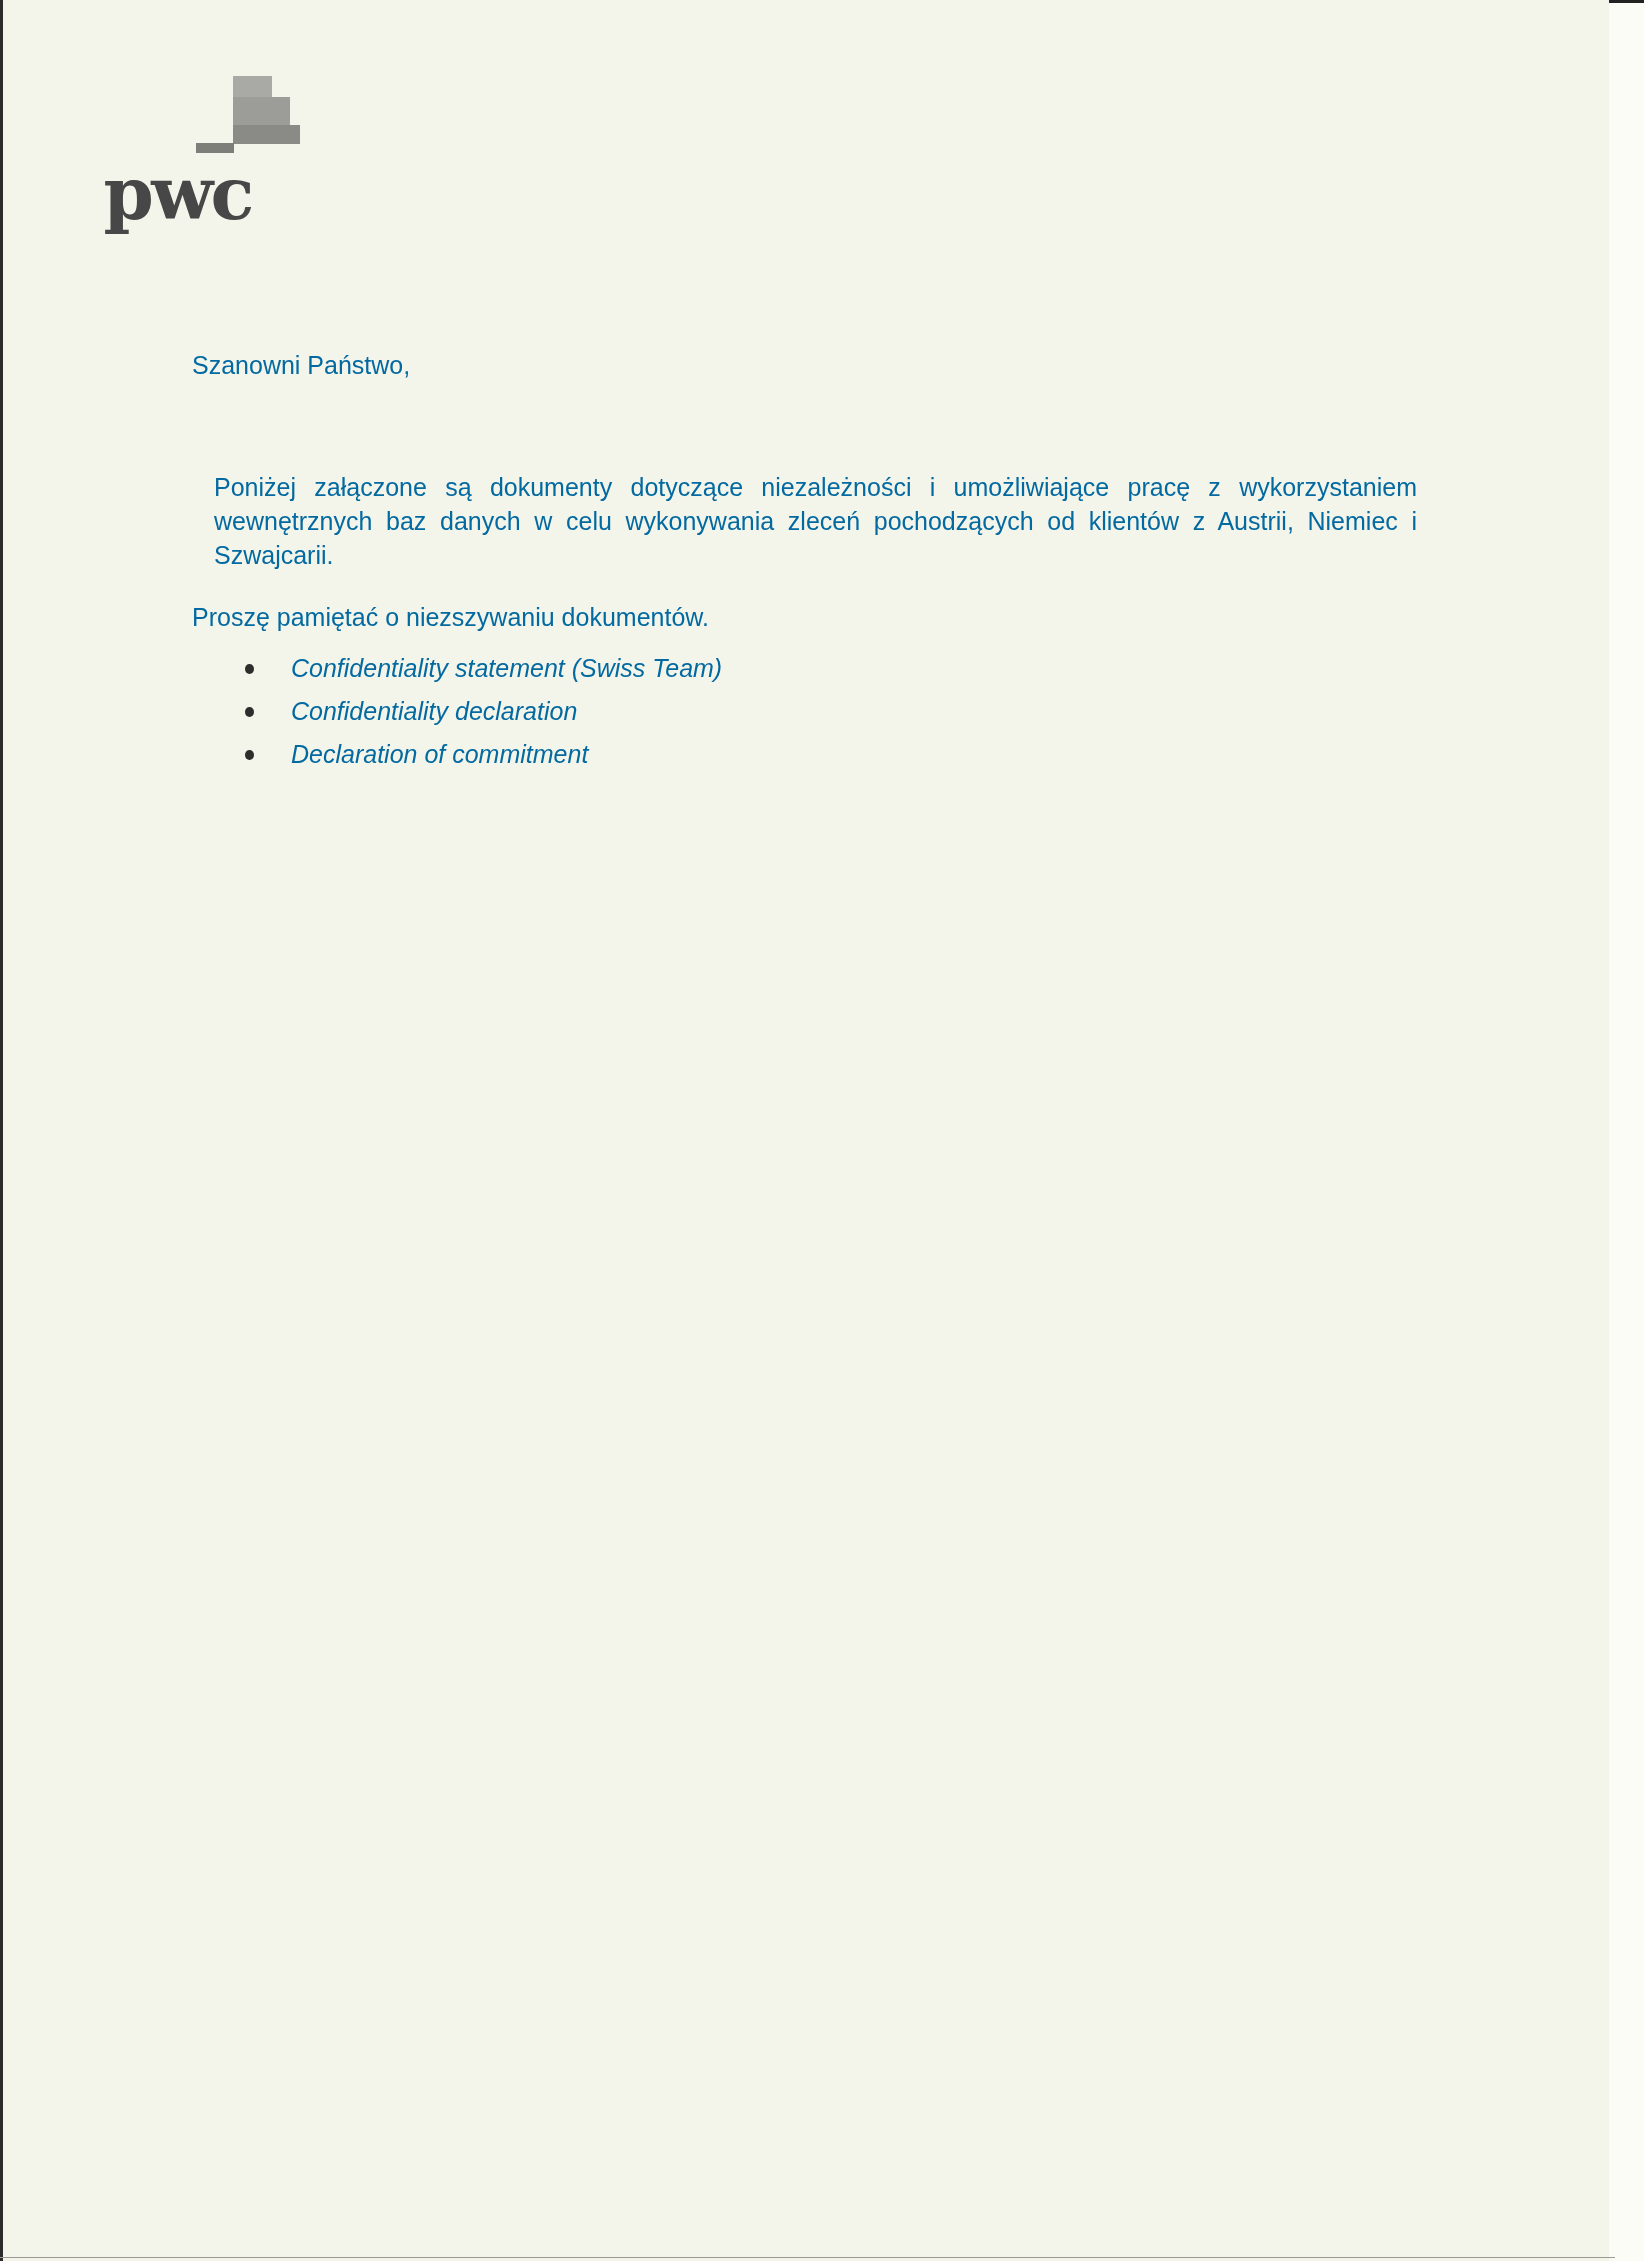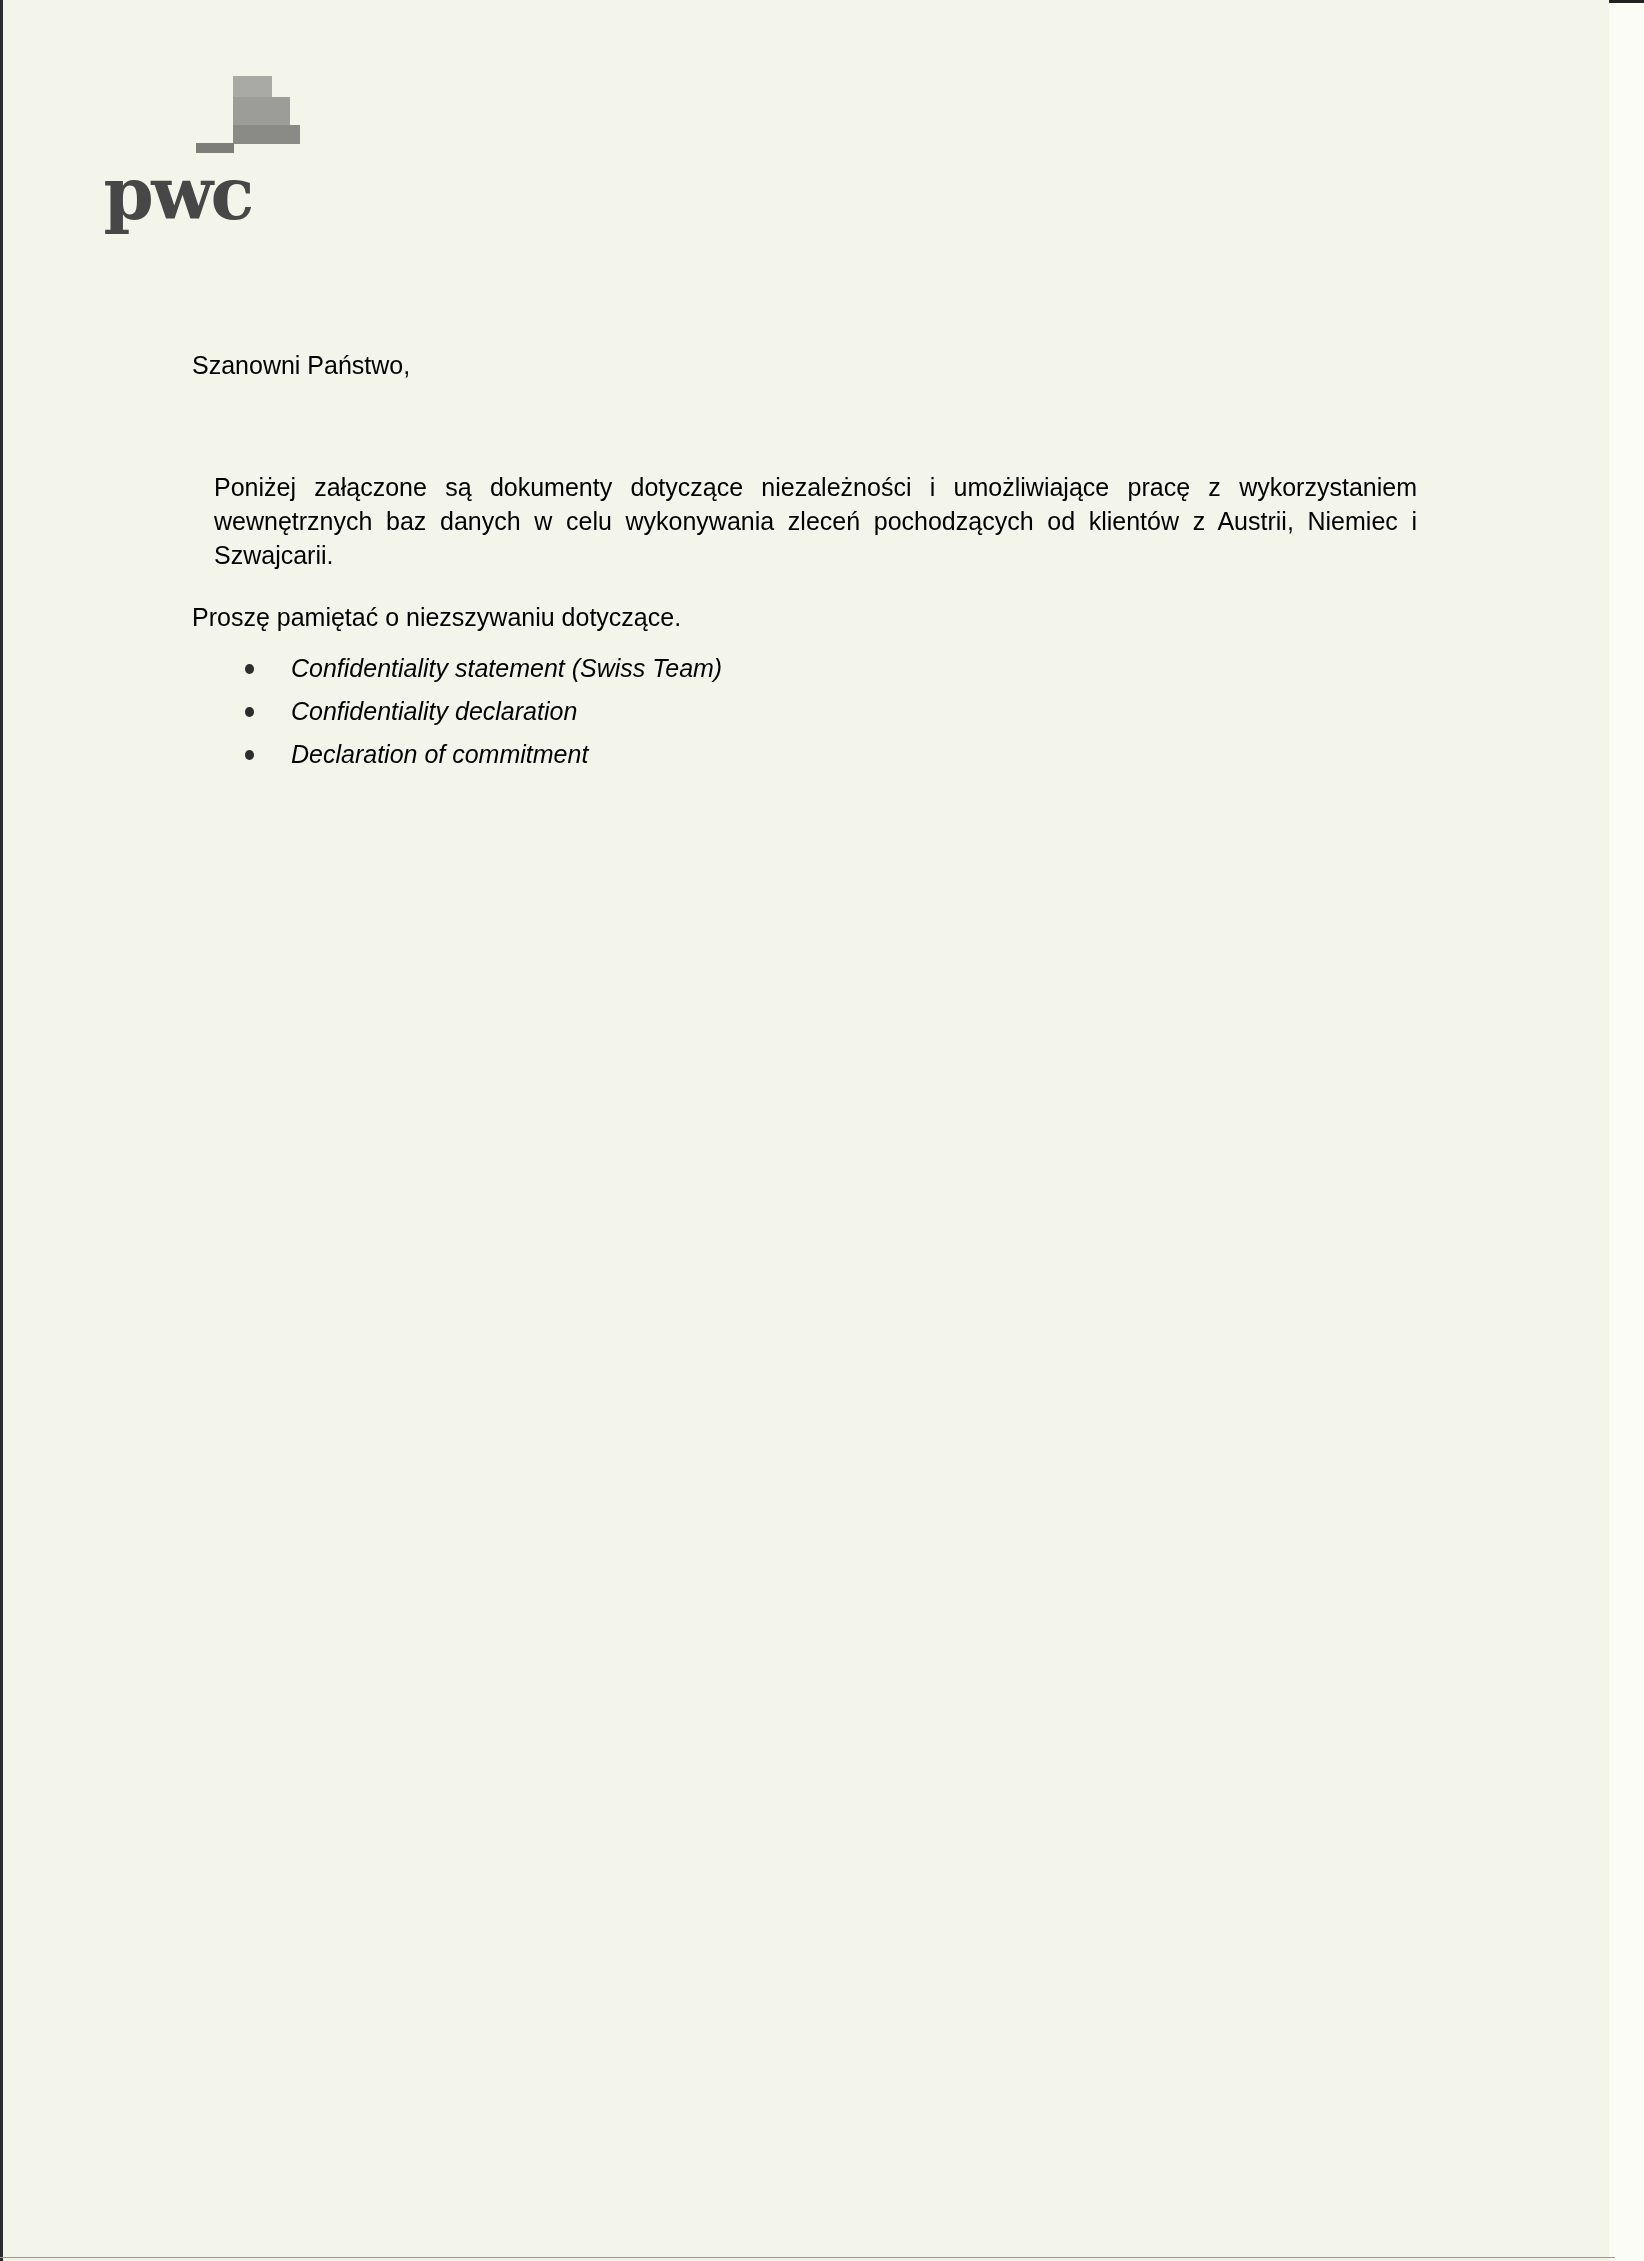--- a/index.html
+++ b/index.html
@@ -40,21 +40,21 @@
     .logo-text {
       position: absolute; left: 6.4px; top: 87px;
       font-family: "DejaVu Serif", serif; font-weight: bold;
       font-size: 72px; color: #474747; letter-spacing: -2.6px;
       line-height: 1;
       text-align: center;
     }
 
     .letter {
       position: absolute; left: 192px; top: 348px; width: 1225px;
-      font-size: 25px; line-height: 34px; color: #000000;
+      font-size: 25px; line-height: 34px; color: #0369a1;
     }
     .salutation { margin: 0; }
     .p { margin: 0; text-align: justify; }
     .p1 { margin-top: 88px; margin-left: 22px; }
     .p2 { margin-top: 29px; }
     .p3 { margin-top: 30px; }
     .p4 { margin-top: 28px; }
     .p5 { margin-top: 30px; }
     .doc-list { list-style: none; margin: 13px 0 0 0; padding: 0; }
     .doc-list li { position: relative; padding-left: 99px; line-height: 43px; font-style: italic; }
@@ -76,21 +76,21 @@
   <div class="blk b1"></div>
   <div class="blk b2"></div>
   <div class="blk b3"></div>
   <div class="blk b4"></div>
   <div class="logo-text">pwc</div>
 </div>
 
 <div class="letter">
   <p class="salutation">Szanowni Państwo,</p>
   <p class="p p1">Poniżej załączone są dokumenty dotyczące niezależności i umożliwiające pracę z wykorzystaniem wewnętrznych baz danych w celu wykonywania zleceń pochodzących od klientów z Austrii, Niemiec i Szwajcarii.</p>
-  <p class="p p4">Proszę pamiętać o niezszywaniu dotyczące.</p>
+  <p class="p p4">Proszę pamiętać o niezszywaniu dokumentów.</p>
   <ul class="doc-list">
     <li>
       <span class="bullet"></span>
       <span>Confidentiality statement (Swiss Team)</span>
     </li>
     <li>
       <span class="bullet"></span>
       <span>Confidentiality declaration</span>
     </li>
     <li>

